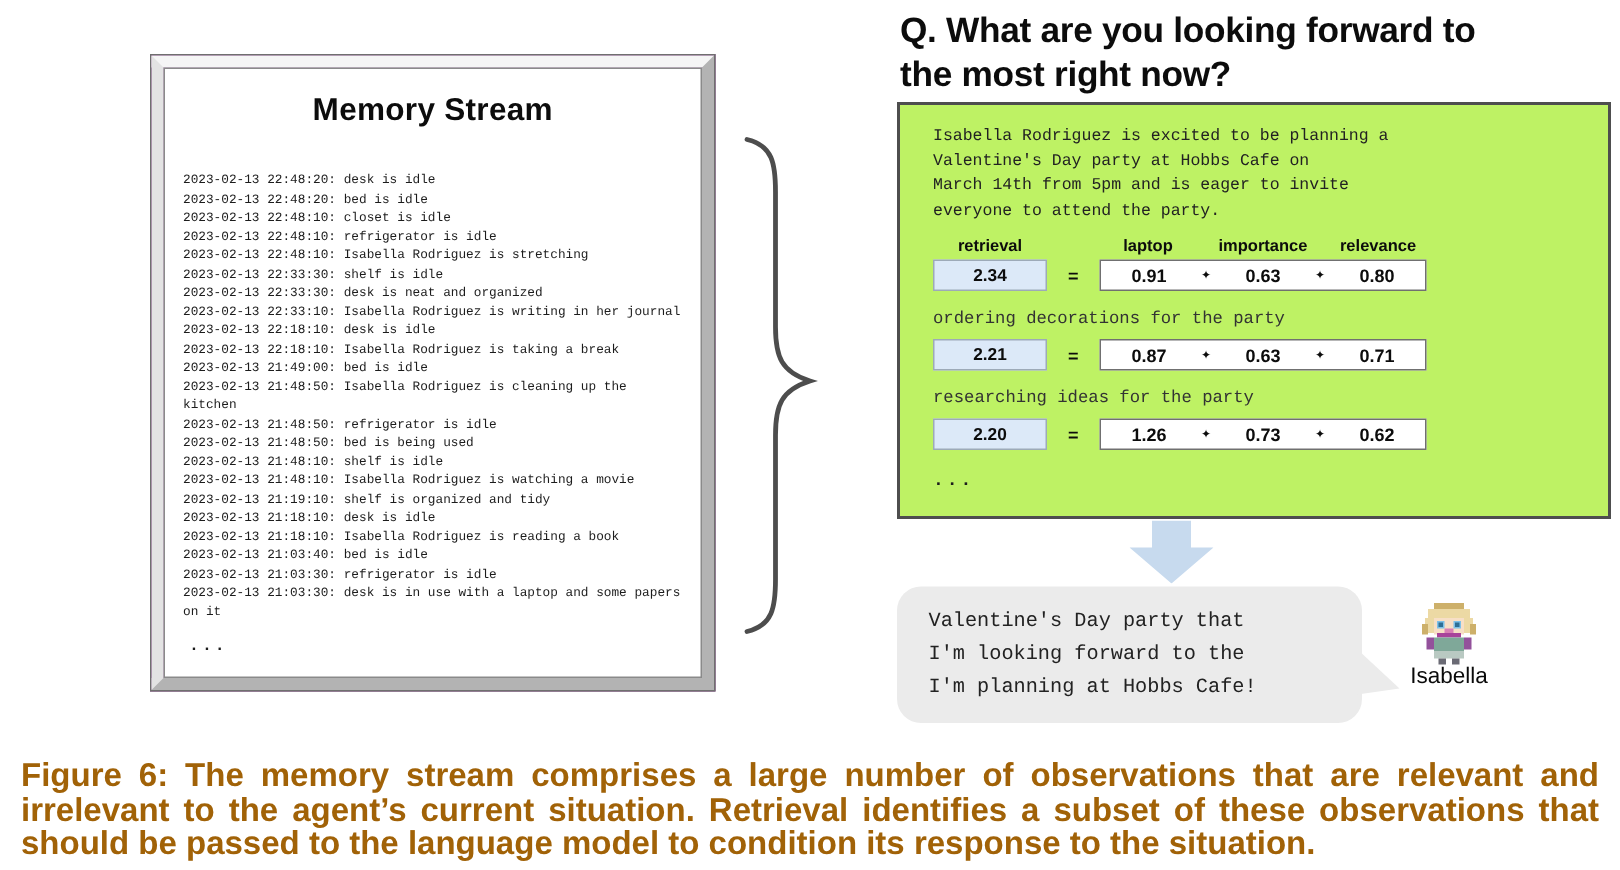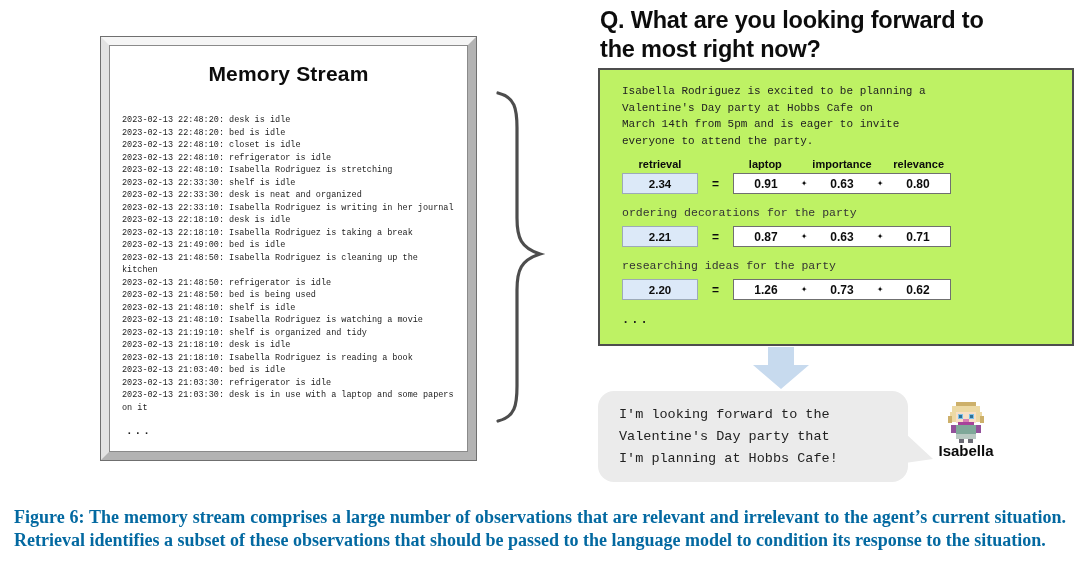--- a/index.html
+++ b/index.html
@@ -88,26 +88,26 @@
   .bubble-line{
     font-family:"Liberation Mono",monospace;font-size:13.5px;line-height:22px;color:#222;white-space:pre;
   }
   .bubble-tail{
     position:absolute;left:905px;top:433px;width:0;height:0;
     border-top:26px solid transparent;border-bottom:4px solid transparent;
     border-left:28px solid #ebebeb;
   }
   .agent{position:absolute;left:934px;top:402px;width:64px;text-align:center;}
   .agent-sprite{display:block;margin:0 auto;}
-  .agent-name{margin-top:-4px;font-size:15px;font-weight:bold;color:#0a0a0a;}
+  .agent-name{margin-top:-4px;font-size:15px;font-weight:normal;color:#0a0a0a;}
   
   .caption{
     position:absolute;left:14px;top:506px;width:1052px;
-    font-family:Liberation Serif, serif;font-weight:bold;font-size:18px;
-    line-height:22.5px;color:#0369a1;text-align:justify;
+    font-family:Liberation Sans, sans-serif;font-weight:bold;font-size:22px;
+    line-height:22.5px;color:#a16207;text-align:justify;
   }
 </style>
 </head>
 <body>
 
 <div class="canvas">
 
   <div class="mem-frame">
     <div class="mem-bevel">
       <div class="mem-inner">
@@ -189,22 +189,22 @@
 
     <div class="panel-ellipsis">...</div>
   </div>
 
   <svg class="arrow" width="56" height="42" viewBox="0 0 56 42">
     <polygon points="15,0 41,0 41,18 56,18 28,42 0,18 15,18" fill="#c7daee"></polygon>
   </svg>
 
   <div class="bubble">
     <div>
+        <div class="bubble-line">Valentine's Day party that</div>
         <div class="bubble-line">I'm looking forward to the</div>
-        <div class="bubble-line">Valentine's Day party that</div>
         <div class="bubble-line">I'm planning at Hobbs Cafe!</div>
       </div>
   </div>
   <div class="bubble-tail"></div>
 
   <div class="agent">
     <svg class="agent-sprite" width="48" height="44" viewBox="0 0 48 44">
       <rect x="14" y="0" width="20" height="5" fill="#cdb06a"></rect>
       <rect x="10" y="4" width="28" height="7" fill="#ecd9a4"></rect>
       <rect x="8" y="10" width="6" height="10" fill="#ecd9a4"></rect>

